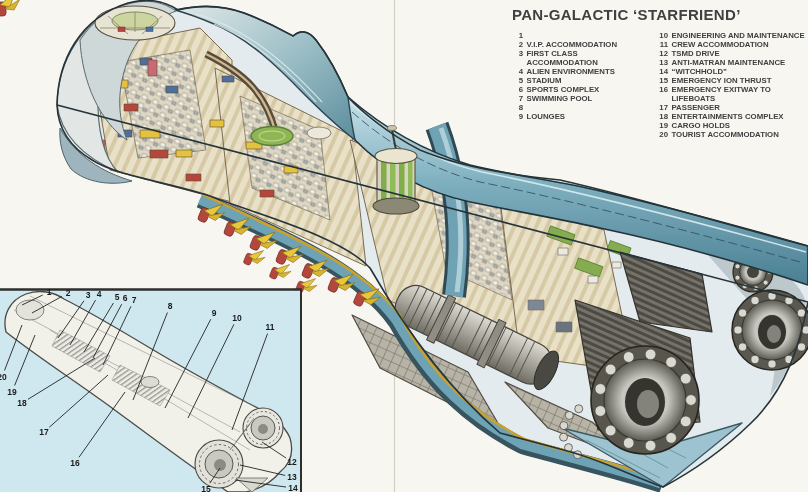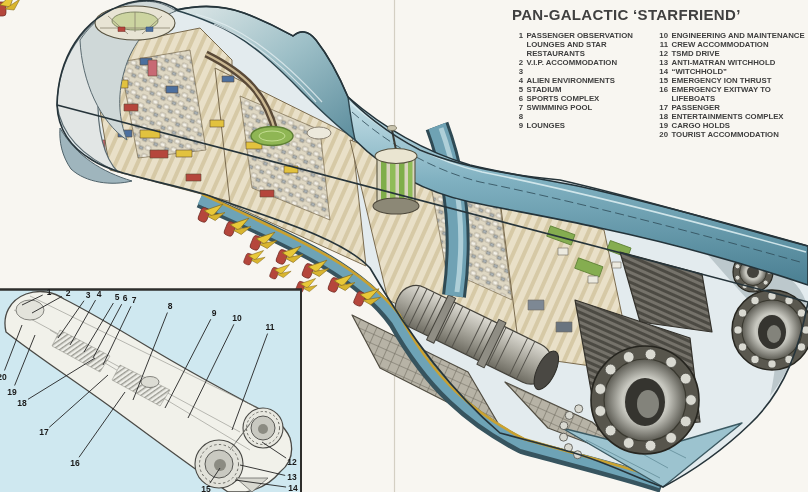--- a/index.html
+++ b/index.html
@@ -374,28 +374,28 @@
 </svg>
 
 <div class="legend">
   <h1>
     <span>PAN-GALACTIC ‘STARFRIEND’</span><br>
   </h1>
   <div class="cols">
     <div class="col c1">
           <div class="row">
             <span class="num">1</span>
-            <span class="lbl">PASSENGER OBSERVATION LOUNGES AND STAR RESTAURANTS</span>
           </div>
           <div class="row">
             <span class="num">2</span>
             <span class="lbl">V.I.P. ACCOMMODATION</span>
           </div>
           <div class="row">
             <span class="num">3</span>
+            <span class="lbl">FIRST CLASS ACCOMMODATION</span>
           </div>
           <div class="row">
             <span class="num">4</span>
             <span class="lbl">ALIEN ENVIRONMENTS</span>
           </div>
           <div class="row">
             <span class="num">5</span>
             <span class="lbl">STADIUM</span>
           </div>
           <div class="row">
@@ -422,21 +422,21 @@
           <div class="row">
             <span class="num">11</span>
             <span class="lbl">CREW ACCOMMODATION</span>
           </div>
           <div class="row">
             <span class="num">12</span>
             <span class="lbl">TSMD DRIVE</span>
           </div>
           <div class="row">
             <span class="num">13</span>
-            <span class="lbl">ANTI-MATRAN WITCHHOLD</span>
+            <span class="lbl">ANTI-MATRAN MAINTENANCE</span>
           </div>
           <div class="row">
             <span class="num">14</span>
             <span class="lbl">“WITCHHOLD”</span>
           </div>
           <div class="row">
             <span class="num">15</span>
             <span class="lbl">EMERGENCY ION THRUST</span>
           </div>
           <div class="row">

